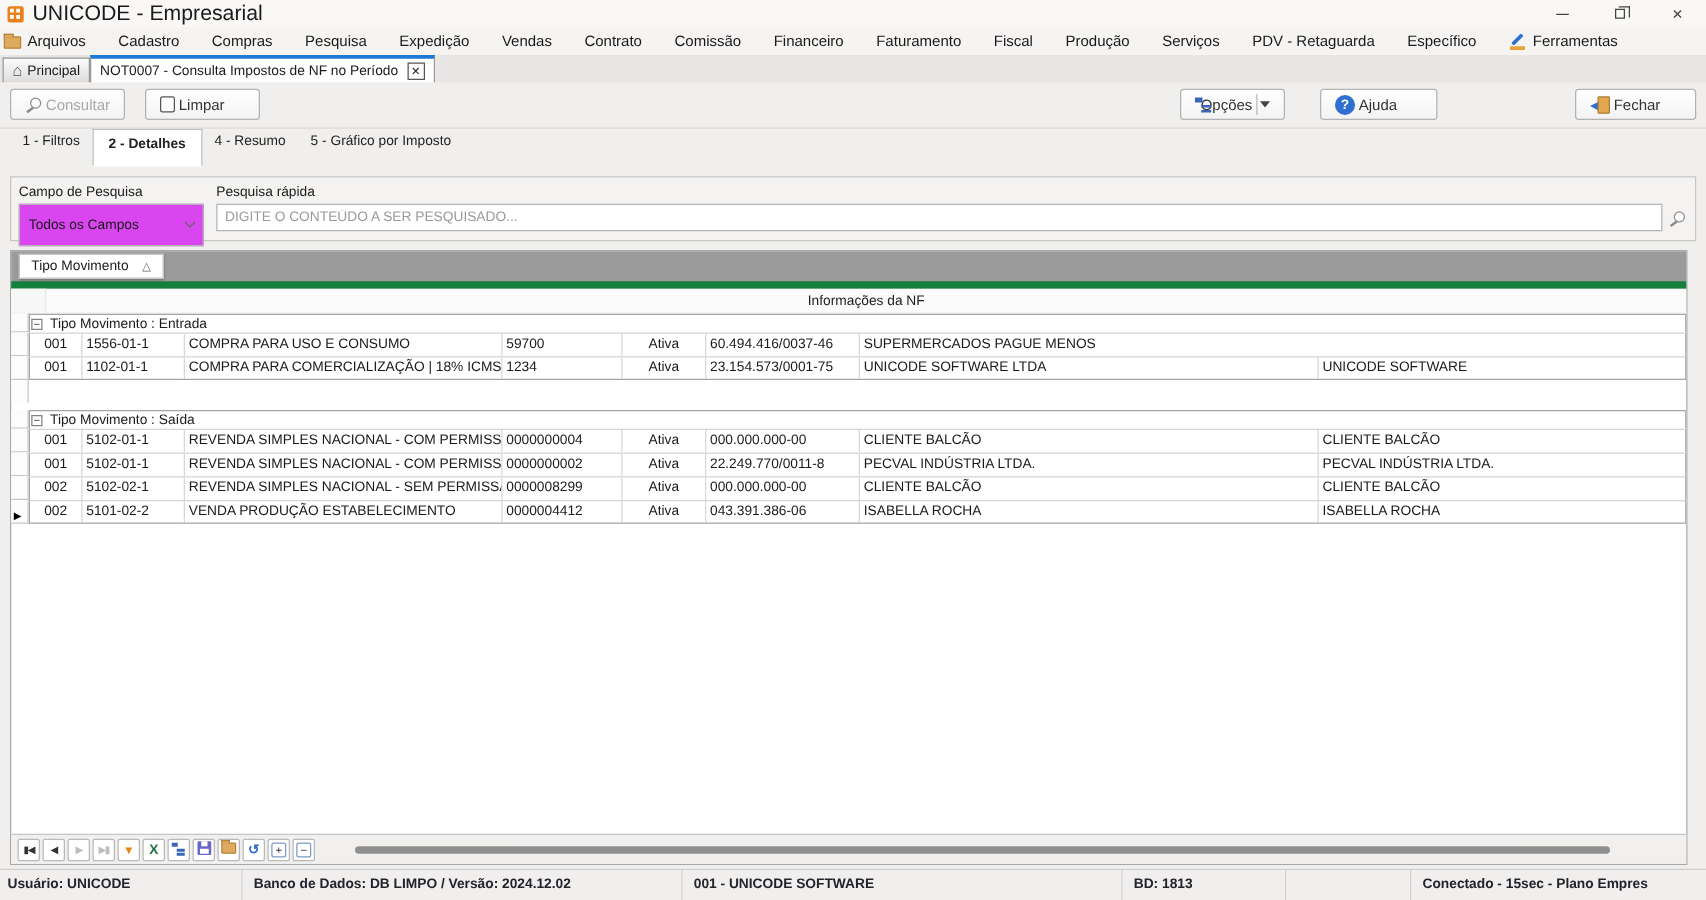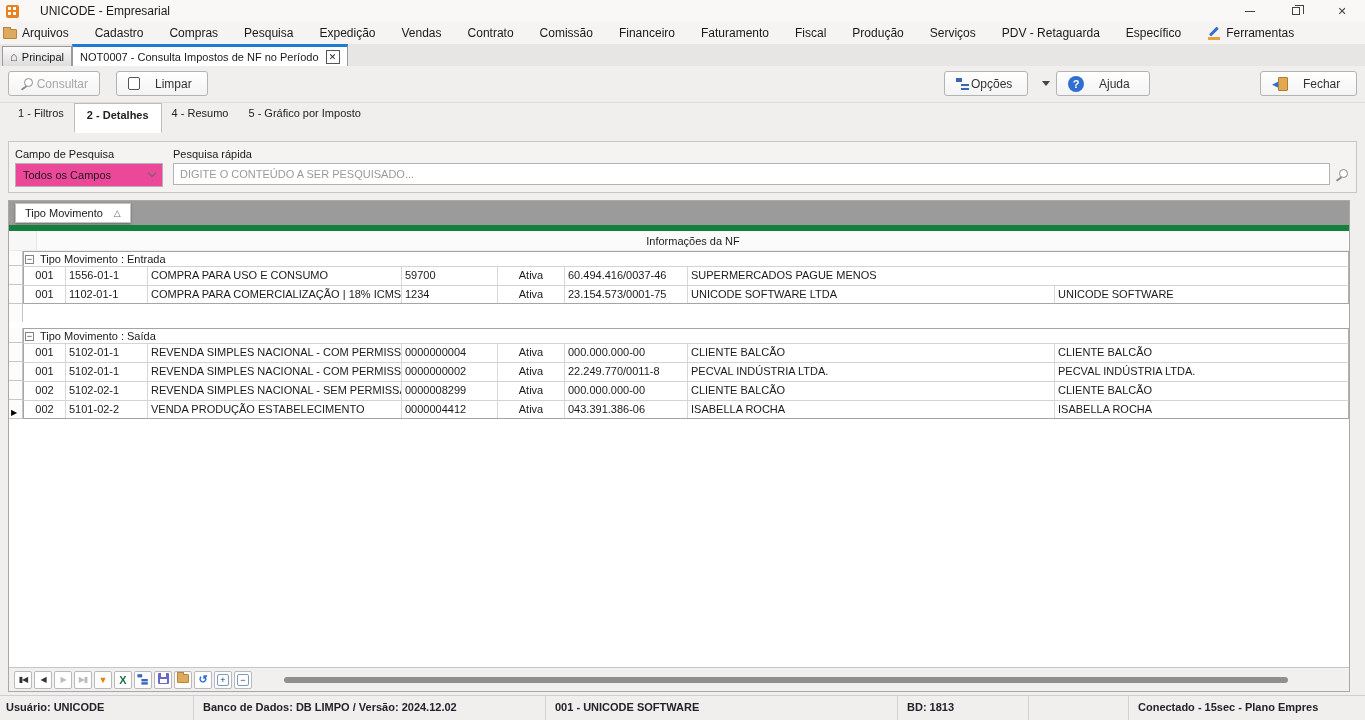--- a/index.html
+++ b/index.html
@@ -3,21 +3,21 @@
 <meta charset="utf-8">
 <style>
   *{box-sizing:border-box;margin:0;padding:0}
   html,body{width:1365px;height:720px}
   body{position:relative;background:#f0efee;font-family:"Liberation Sans",sans-serif;color:#1a1a1a;overflow:hidden}
 
   
   .titlebar{position:absolute;top:0;left:0;width:1365px;height:22px;background:#f9f8f7;display:flex;align-items:center;padding-left:6px}
   .building{width:13px;height:13px;background:#e8821e;border-radius:2px;position:relative;display:inline-block}
   .building::after{content:'';position:absolute;left:2px;top:2px;width:3px;height:3px;background:#fff;box-shadow:5px 0 0 #fff,0 5px 0 #fff,5px 5px 0 #fff}
-  .win-title{font-size:12px;margin-left:21px;color:#1a1a1a}
+  .win-title{font-size:17px;margin-left:7px;color:#1a1a1a}
   .wc{position:absolute;right:0;top:0;height:22px;display:flex}
   .wc-btn{width:46px;height:22px;display:flex;align-items:center;justify-content:center;color:#444;cursor:default}
   .min-glyph{width:10px;height:1px;background:#444;display:inline-block}
   .restore-glyph{width:8px;height:8px;border:1px solid #444;display:inline-block;position:relative;background:#f9f8f7}
   .restore-glyph::before{content:'';position:absolute;left:2px;top:-3px;width:8px;height:8px;border:1px solid #444;border-left:none;border-bottom:none}
   .close-glyph{font-size:11px;color:#444}
 
   
   .menubar{position:absolute;top:22px;left:0;width:1365px;height:22px;background:#f5f4f3;display:flex;align-items:center;padding-left:3px;font-size:12px}
   .menu-item{display:flex;align-items:center;gap:5px;margin-right:26px;white-space:nowrap}
@@ -30,21 +30,21 @@
   
   .tabstrip{position:absolute;top:44px;left:0;width:1365px;height:22px;background:#e7e6e5;display:flex;align-items:flex-end;padding-left:2px}
   .tab{display:flex;align-items:center;font-size:11px;white-space:nowrap}
   .tab.home{height:20px;gap:4px;padding:0 7px;background:linear-gradient(#fbfbfb,#dddcdb);border:1px solid #9a9a9a;border-bottom:none}
   .home-ic{font-size:13px;line-height:10px;color:#555}
   .tab.active{height:22px;gap:7px;padding:0 7px;background:#fff;border:1px solid #9a9a9a;border-bottom:none;border-top:3px solid #1f7ad4}
   .tab-close{width:14px;height:14px;border:1px solid #555;background:#fff;display:flex;align-items:center;justify-content:center;font-size:9px;color:#222}
 
   
   .toolbar{position:absolute;top:66px;left:0;width:1365px;height:37px;background:#f0efee;border-bottom:1px solid #dcdcdc}
-  .btn{position:absolute;top:5px;height:25px;background:linear-gradient(#ffffff,#f3f3f3);border:1px solid #b3b3b3;border-radius:3px;display:flex;align-items:center;gap:15px;padding:0 11px;font-size:12px;color:#333;white-space:nowrap}
+  .btn{position:absolute;top:5px;height:25px;background:linear-gradient(#ffffff,#f3f3f3);border:1px solid #b3b3b3;border-radius:3px;display:flex;align-items:center;gap:3px;padding:0 11px;font-size:12px;color:#333;white-space:nowrap}
   .btn.disabled{color:#a8a8a8}
   .mag{width:15px;height:15px;position:relative;display:inline-block}
   .mag::before{content:'';position:absolute;left:4px;top:2px;width:7px;height:7px;border:1.5px solid #8a8a8a;border-radius:50%;background:#fff}
   .mag::after{content:'';position:absolute;left:1px;top:11px;width:6px;height:2px;background:#8a8a8a;transform:rotate(-35deg)}
   .page-ic{width:12px;height:13px;border:1.4px solid #555;border-radius:2px;background:#fff;display:inline-block}
   .tree-ic{width:14px;height:14px;position:relative;display:inline-block}
   .tree-ic::before{content:'';position:absolute;left:0;top:1px;width:6px;height:4px;background:#3a66b8}
   .tree-ic::after{content:'';position:absolute;left:5px;top:7px;width:8px;height:2.5px;background:#3a66b8;box-shadow:0 4px 0 #3a66b8}
   .dd-sep{width:1px;height:17px;background:#b9b9b9;margin-left:auto}
   .dd-arrow{width:0;height:0;border-left:4px solid transparent;border-right:4px solid transparent;border-top:5px solid #444;display:inline-block}
@@ -56,21 +56,21 @@
   
   .subtabs{position:absolute;top:103px;left:0;width:1365px;height:30px;display:flex;padding-left:8px}
   .subtab{padding:4px 10px;font-size:11px;color:#222;white-space:nowrap}
   .subtab.active{background:#fff;border:1px solid #bdbdbd;border-bottom-color:#fff;font-weight:bold;padding:5px 12px}
 
   
   .search-panel{position:absolute;top:141px;left:8px;width:1349px;height:52px;border:1px solid #c6c6c6;background:#f4f3f2}
   .sp-label{font-size:11px;margin-bottom:3px;color:#1a1a1a}
   .sp-left{position:absolute;left:6px;top:6px}
   .sp-right{position:absolute;left:164px;top:6px;right:6px}
-  .select{width:148px;height:24px;border:1px solid #b3b3b3;background:#ec4899;display:flex;align-items:center;justify-content:space-between;padding:0 7px;font-size:11px}
+  .select{width:148px;height:34px;border:1px solid #b3b3b3;background:#d946ef;display:flex;align-items:center;justify-content:space-between;padding:0 7px;font-size:11px}
   .chev{width:6px;height:6px;border-right:1.4px solid #666;border-bottom:1.4px solid #666;transform:rotate(45deg);margin-top:-4px}
   .qs-row{display:flex;align-items:center;gap:5px}
   .qs-input{flex:1;height:22px;border:1px solid #b3b3b3;background:#fff;font-size:11px;padding:0 6px;font-family:"Liberation Sans",sans-serif;color:#222;outline:none}
   .qs-input::placeholder{color:#9a9a9a}
 
   
   .grid-panel{position:absolute;top:200px;left:8px;width:1342px;height:492px;border:1px solid #a8a8a8;background:#fff}
   .grid-band{height:30px;background:#9b9b9b;border-bottom:6px solid #15803d;display:flex;align-items:center;padding-left:6px}
   .group-chip{height:20px;background:#fff;border:1px solid #c2c2c2;display:flex;align-items:center;gap:11px;padding:0 9px;font-size:11px;box-shadow:0 1px 2px rgba(0,0,0,.3)}
   .sort-tri{font-size:9px;color:#666}

